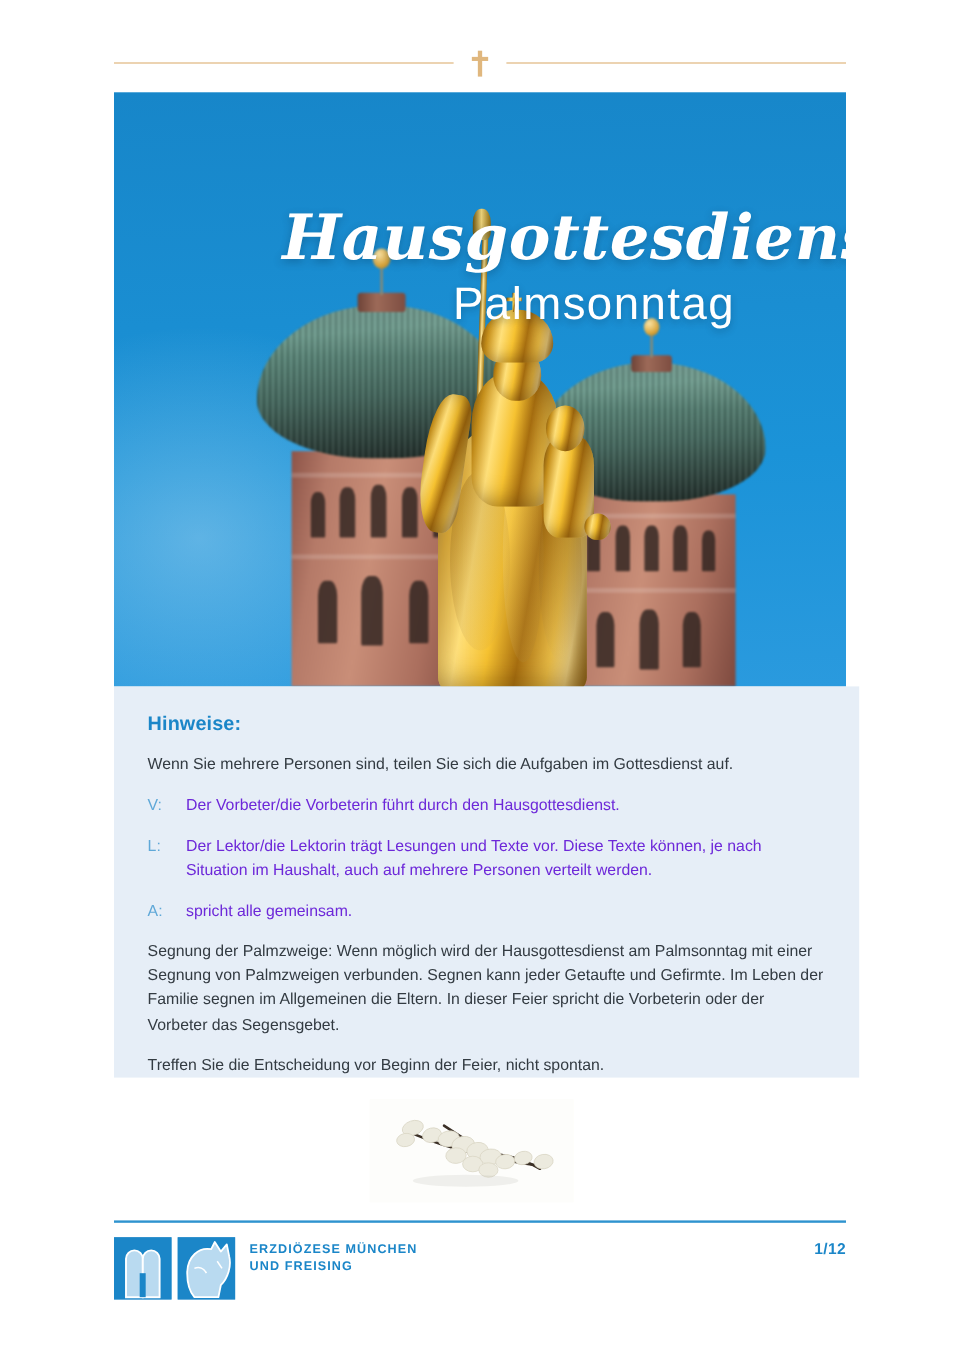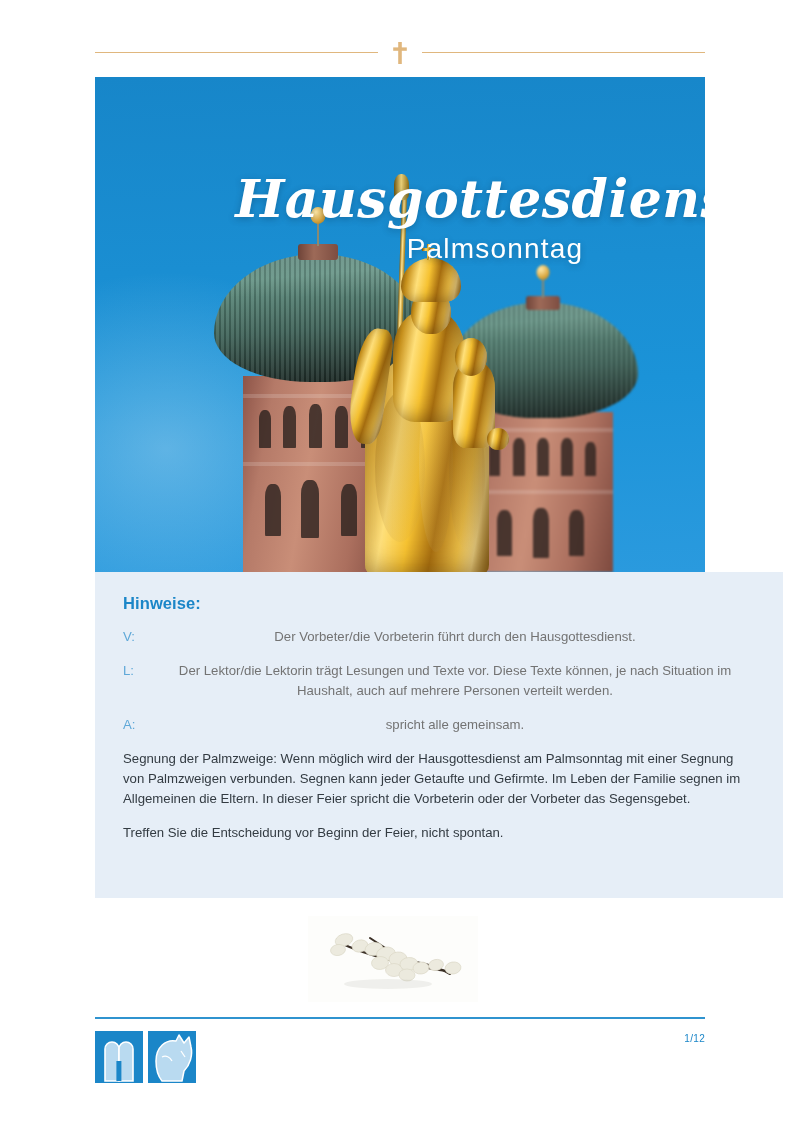--- a/index.html
+++ b/index.html
@@ -284,33 +284,33 @@
     font-size: 52px;
     line-height: 1.04;
     color: #ffffff;
     letter-spacing: .5px;
     text-shadow: 0 2px 7px rgba(0,40,70,.30);
   }
   .title-sub {
     margin-top: 8px;
     font-family: "Liberation Sans", sans-serif;
     font-weight: 300;
-    font-size: 28px;
+    font-size: 38px;
     line-height: 1.1;
     color: #ffffff;
     letter-spacing: 1.2px;
     text-shadow: 0 2px 6px rgba(0,40,70,.28);
   }
 
   
   .notes {
     position: absolute;
     left: 95px;
     top: 572px;
-    width: 688px;
+    width: 621px;
     height: 326px;
     background: #e6eef7;
     box-sizing: border-box;
     padding: 22px 28px 18px 28px;
   }
   .notes-title {
     color: #1b86c8;
     font-size: 16.5px;
     font-weight: 700;
     margin: 0 0 14px 0;
@@ -330,22 +330,21 @@
   .role-key {
     flex: 0 0 32px;
     color: #5fa8d8;
     font-size: 13.2px;
     line-height: 1.52;
   }
   .role-text {
     flex: 1 1 auto;
     font-size: 13.2px;
     line-height: 1.52;
-    color: #737373;
-    text-align: center;
+    color: #6d28d9;
   }
 
   
   .willow {
     position: absolute;
     left: 308px;
     top: 916px;
     width: 170px;
     height: 86px;
     background: #fdfdfb;
@@ -392,22 +391,22 @@
     font-size: 10.5px;
     font-weight: 700;
     line-height: 1.38;
     letter-spacing: .9px;
   }
   .page-num {
     position: absolute;
     right: 0;
     top: 2px;
     color: #1b86c8;
-    font-size: 10px;
-    font-weight: 400;
+    font-size: 13px;
+    font-weight: 700;
     letter-spacing: .3px;
   }
 </style>
 </head>
 <body>
 
 <div class="page">
 
   <div class="top-rule"></div>
   <div class="cross-wrap">
@@ -481,20 +480,21 @@
 
     <div class="title-block">
       <div class="title-main">Hausgottesdienst</div>
       <div class="title-sub">Palmsonntag</div>
     </div>
   </div>
 
   <div class="notes">
     <h2 class="notes-title">Hinweise:</h2>
 
+    <p>Wenn Sie mehrere Personen sind, teilen Sie sich die Aufgaben im Gottesdienst auf.</p>
 
     <div class="role-row">
       <span class="role-key">V:</span>
       <span class="role-text">Der Vorbeter/die Vorbeterin führt durch den Hausgottesdienst.</span>
     </div>
 
     <div class="role-row">
       <span class="role-key">L:</span>
       <span class="role-text">Der Lektor/die Lektorin trägt Lesungen und Texte vor. Diese Texte können, je nach Situation im Haushalt, auch auf mehrere Personen verteilt werden.</span>
     </div>
@@ -555,16 +555,20 @@
           <rect width="48" height="52" fill="#1b86c8"></rect>
           <g fill="#b9daf0" stroke="#ffffff" stroke-width="1.5" stroke-linejoin="round">
             <path d="M8 30 C 8 16, 18 8, 28 10 L 31 4 L 36 12 L 41 6 L 43 16
                      C 45 24, 42 34, 36 40 L 34 50 L 14 50 C 9 44, 8 36, 8 30 Z"></path>
           </g>
           <path d="M14 26 C 18 24, 22 26, 24 30" fill="none" stroke="#ffffff" stroke-width="1.3"></path>
           <path d="M33 20 L 37 26" fill="none" stroke="#ffffff" stroke-width="1.3"></path>
         </svg>
       </div>
     </div>
+    <div class="footer-name">
+      <div>ERZDIÖZESE MÜNCHEN</div>
+      <div>UND FREISING</div>
+    </div>
     <div class="page-num">1/12</div>
   </div>
 
 </div>
 
 </body></html>

